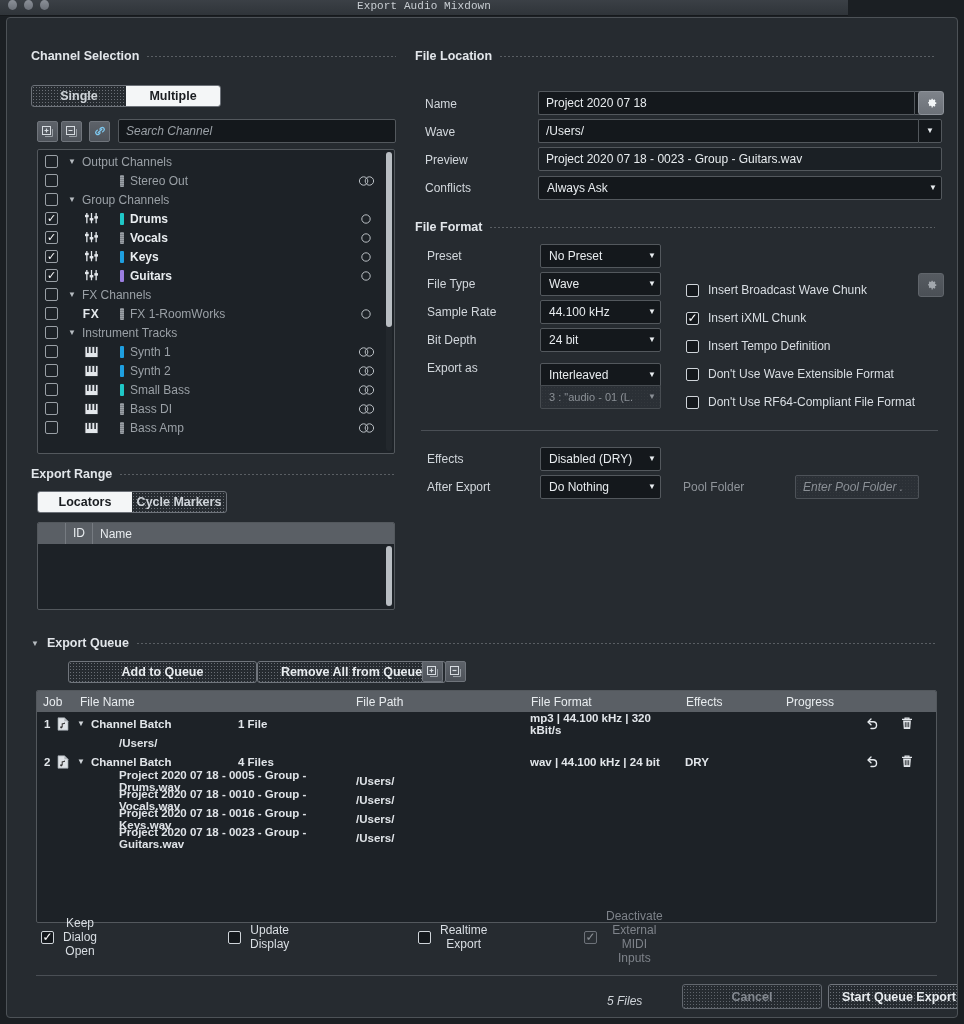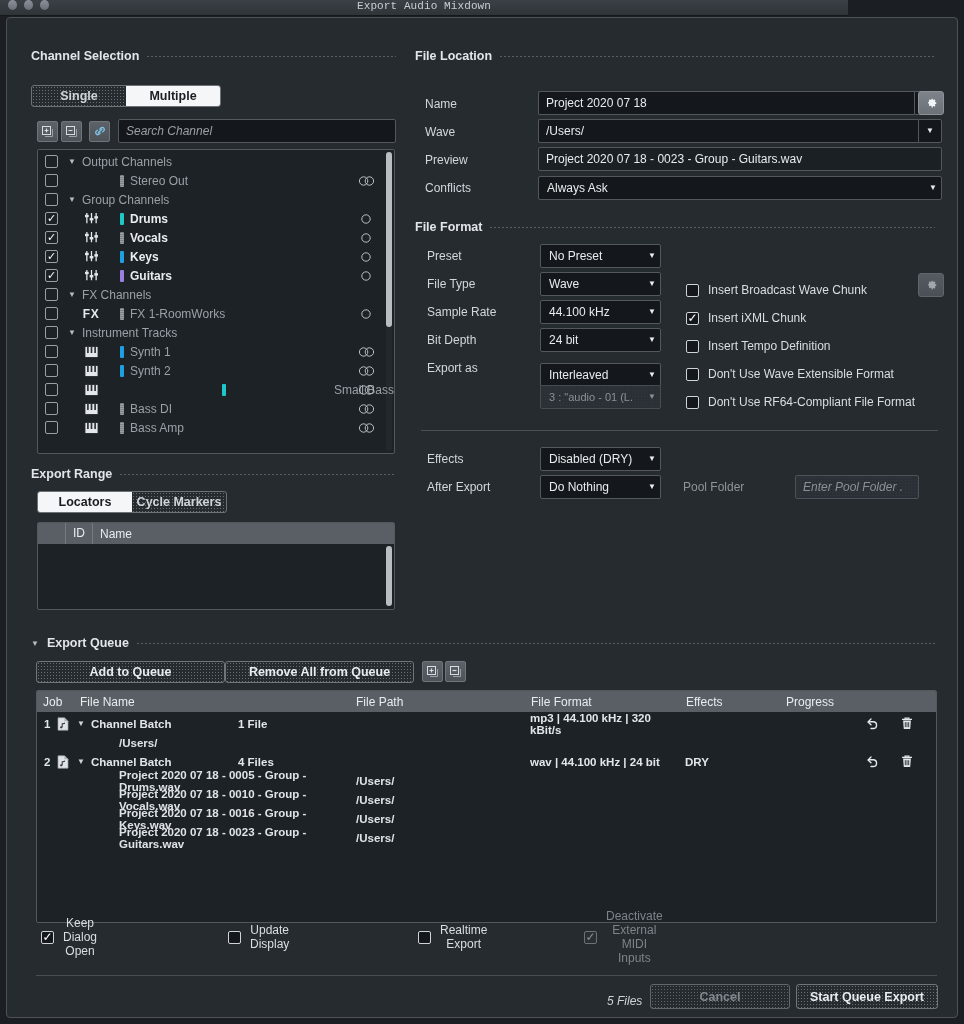--- a/index.html
+++ b/index.html
@@ -105,21 +105,21 @@
              font-size: 12.5px; font-weight: bold; }
   .seg .off { background: linear-gradient(180deg,#60656c,#53585f); color: #cfd4d9;
               background-image: radial-gradient(#6b7077 1px,transparent 1px); background-size:3px 3px;}
   .seg .on  { background: #f4f6f7; color: #1a1d21; }
 
   .btn {
     background: linear-gradient(180deg,#5d6269,#4e535a);
     border: 1px solid #70757c; border-radius: 3px;
     color: #e8ecef; font-size: 12.5px; font-weight: bold;
     display: flex; align-items: center; justify-content: center;
-    background-image: radial-gradient(#696e75 1px,transparent 1px); background-size:3px 3px;
+    background-image: radial-gradient(#696e75 1px,transparent 1px); background-size:3px 3px;margin-left:32px;
   }
   .btn.disabled { color: #83888f; border-color:#62676e;
     background: linear-gradient(180deg,#565b62,#4a4f56);
     background-image: radial-gradient(#5f646b 1px,transparent 1px); background-size:3px 3px;}
 
   .iconbtn {
     width: 21px; height: 21px; border: 1px solid #70757c; border-radius: 2px;
     background: linear-gradient(180deg,#5d6269,#4e535a);
     display:flex; align-items:center; justify-content:center;
   }
@@ -378,21 +378,21 @@
           </div>
           <span style="position: absolute; right: 18px; display: flex; align-items: center;">
             <svg width="18" height="12" viewBox="0 0 18 12">
               <circle cx="5.6" cy="6" r="4.2" fill="none" stroke="#b9bec3"></circle>
               <circle cx="11.4" cy="6" r="4.2" fill="none" stroke="#b9bec3"></circle>
             </svg>
           </span>
         </div>
         <div class="chrow">
           <div class="cbx"></div>
-          <div style="display: flex; align-items: center; gap: 6px; flex: 1 1 0%; margin-left: 10px; justify-content: space-between;">
+          <div style="display: flex; align-items: center; gap: 6px; flex: 1 1 0%; margin-left: 10px;">
             <span style="width: 46px; display: flex; justify-content: center; align-items: center; flex: 0 0 auto;">
               <svg width="15" height="12" viewBox="0 0 16 13">
                 <rect x="1" y="1" width="14" height="11" fill="#e4e8ec"></rect>
                 <rect x="3.2" y="1" width="1.8" height="6.6" fill="#2b3036"></rect>
                 <rect x="7.1" y="1" width="1.8" height="6.6" fill="#2b3036"></rect>
                 <rect x="11" y="1" width="1.8" height="6.6" fill="#2b3036"></rect>
                 <path d="M1 1v11M15 1v11" stroke="#2b3036" stroke-width=".8"></path>
               </svg>
             </span>
             <span class="swatch" style="background: rgb(31, 199, 199);"></span>

